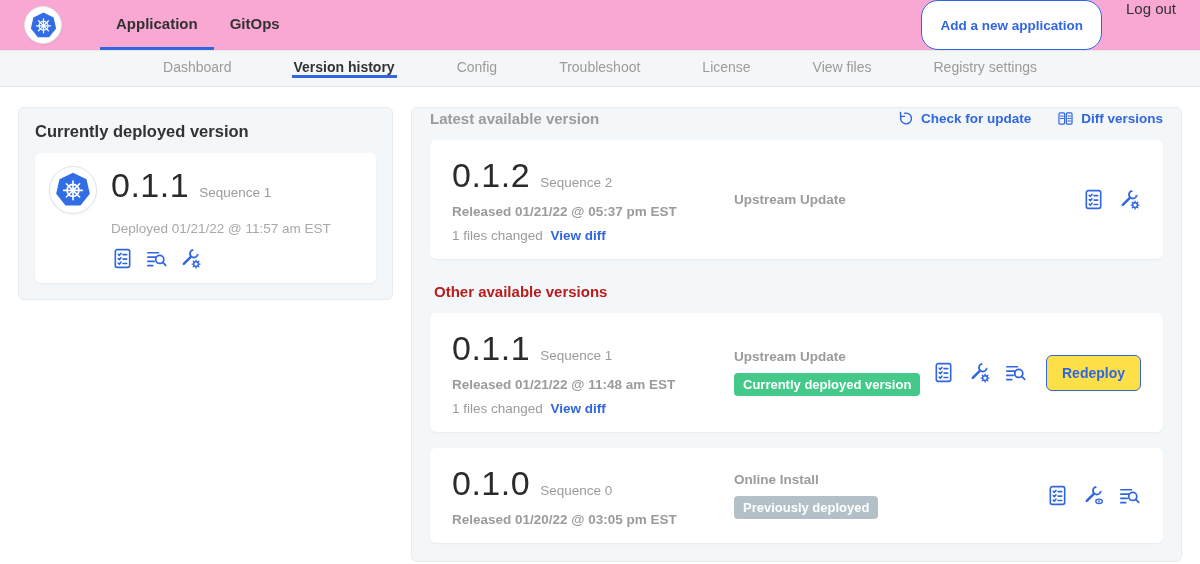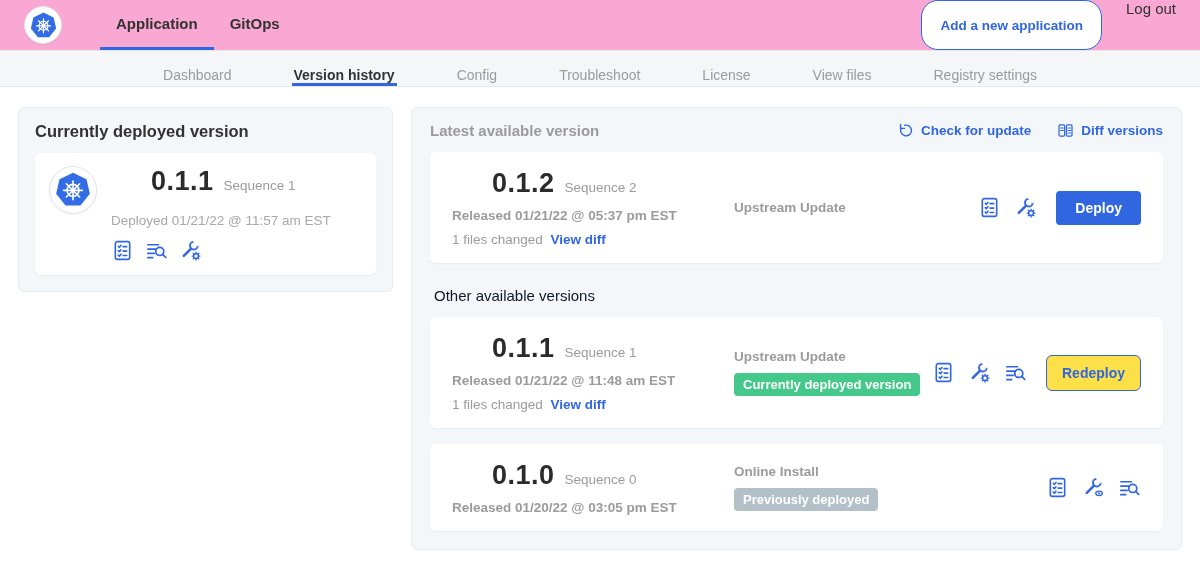--- a/index.html
+++ b/index.html
@@ -18,52 +18,52 @@
   .app-tab.active { font-weight:700; border-bottom-color:#3066e0; }
   .header-right { margin-left:auto; display:flex; gap:24px; }
   .add-app-btn { border:1px solid #3066e0; color:#3066e0; background:#fff;
     border-radius:17px; padding:8px 18px; font-size:13.5px; font-weight:700; cursor:pointer;
     font-family:"Liberation Sans", sans-serif; }
   .logout { font-size:15px; color:#323232; cursor:pointer; }
 
   
   .subnav { height:37px; background:#f5f6f8; border-top:1px solid #e7e7ea;
     border-bottom:1px solid #e7e7ea; display:flex; justify-content:center; gap:58px;
-    align-items:flex-end; }
+    align-items:center; }
   .subnav-tab { display:flex; align-items:center; font-size:14px; color:#9b9b9b;
     cursor:pointer; border-bottom:3px solid transparent; padding:0 2px; }
   .subnav-tab.active { color:#323232; font-weight:700; border-bottom-color:#3066e0; }
 
   
   .main { display:flex; gap:18px; padding:20px 18px; align-items:flex-start; }
   .panel { background:#f4f7f9; border:1px solid #e7ecef; border-radius:6px; }
   .left-card { width:375px; padding:14px 16px 16px; }
   .left-card h2 { font-size:16.5px; font-weight:700; color:#323232; margin-bottom:12px; }
   .deployed-inner { background:#fff; border-radius:6px; box-shadow:0 1px 2px rgba(0,0,0,.05);
     padding:13px 14px; display:flex; gap:14px; }
   .app-logo-circle { width:48px; height:48px; border-radius:50%; background:#fff;
     border:1px solid #dfe5ea; display:flex; align-items:center; justify-content:center;
     flex-shrink:0; box-shadow:0 1px 2px rgba(0,0,0,.05); }
   .ver-line { display:flex; align-items:baseline; gap:10px; }
-  .ver-big { font-size:27px; font-weight:700; color:#2b2b2b; letter-spacing:.5px;margin-left:40px; }
+  .ver-big { font-size:34px; font-weight:400; color:#2b2b2b; letter-spacing:.5px; }
   .seq { font-size:13.5px; color:#9b9b9b; }
   .muted-line { font-size:13.5px; color:#a8a8a8; margin-top:16px; }
   .icon-row { display:flex; gap:11px; margin-top:11px; align-items:center; }
   .icon-btn { width:23px; height:23px; color:#3066e0; cursor:pointer; display:inline-flex; }
   .icon-btn svg { width:100%; height:100%; }
 
   
-  .right-panel { flex:1; padding:14px 18px 18px; }
+  .right-panel { flex:1; padding:2px 18px 18px; }
   .rp-header { display:flex; align-items:center; justify-content:space-between; margin-bottom:13px; }
   .rp-title { font-size:15px; color:#9b9b9b; font-weight:600; }
   .rp-actions { display:flex; gap:26px; align-items:center; }
   .rp-link { display:flex; gap:7px; align-items:center; color:#3066e0; font-size:13.5px;
     font-weight:700; cursor:pointer; }
   .rp-link svg { width:17px; height:17px; }
-  .section-label { font-size:15px; color:#0f172a; font-weight:400; margin:24px 0 13px 4px; }
+  .section-label { font-size:15px; color:#b91c1c; font-weight:700; margin:24px 0 13px 4px; }
 
   .version-row { background:#fff; border-radius:6px; box-shadow:0 1px 2px rgba(0,0,0,.05);
     padding:16px 22px; display:flex; align-items:center; }
   .version-row + .version-row { margin-top:16px; }
   .vr-left { width:282px; flex-shrink:0; }
   .vr-released { font-size:13.5px; color:#9b9b9b; font-weight:600; margin-top:9px; }
   .vr-files { font-size:13.5px; color:#9b9b9b; margin-top:9px; }
   .view-diff { color:#3066e0; font-weight:700; cursor:pointer; margin-left:4px; }
   .vr-mid { flex:1; display:flex; flex-direction:column; gap:9px; align-items:flex-start; }
   .source-label { font-size:13.5px; color:#9b9b9b; font-weight:700; }
@@ -285,21 +285,20 @@
         <span class="icon-btn">
           <svg>
               <use href="#sym-checklist"></use>
             </svg>
           </span>
         <span class="icon-btn">
           <svg>
               <use href="#sym-wrench-gear"></use>
             </svg>
           </span>
-        <button class="deploy-btn">Deploy</button>
       </div>
     </div>
 
     <div class="section-label">Other available versions</div>
 
     <div class="version-row">
       <div class="vr-left">
         <div class="ver-line">
           <span class="ver-big">0.1.1</span>
           <span class="seq">Sequence 1</span>

